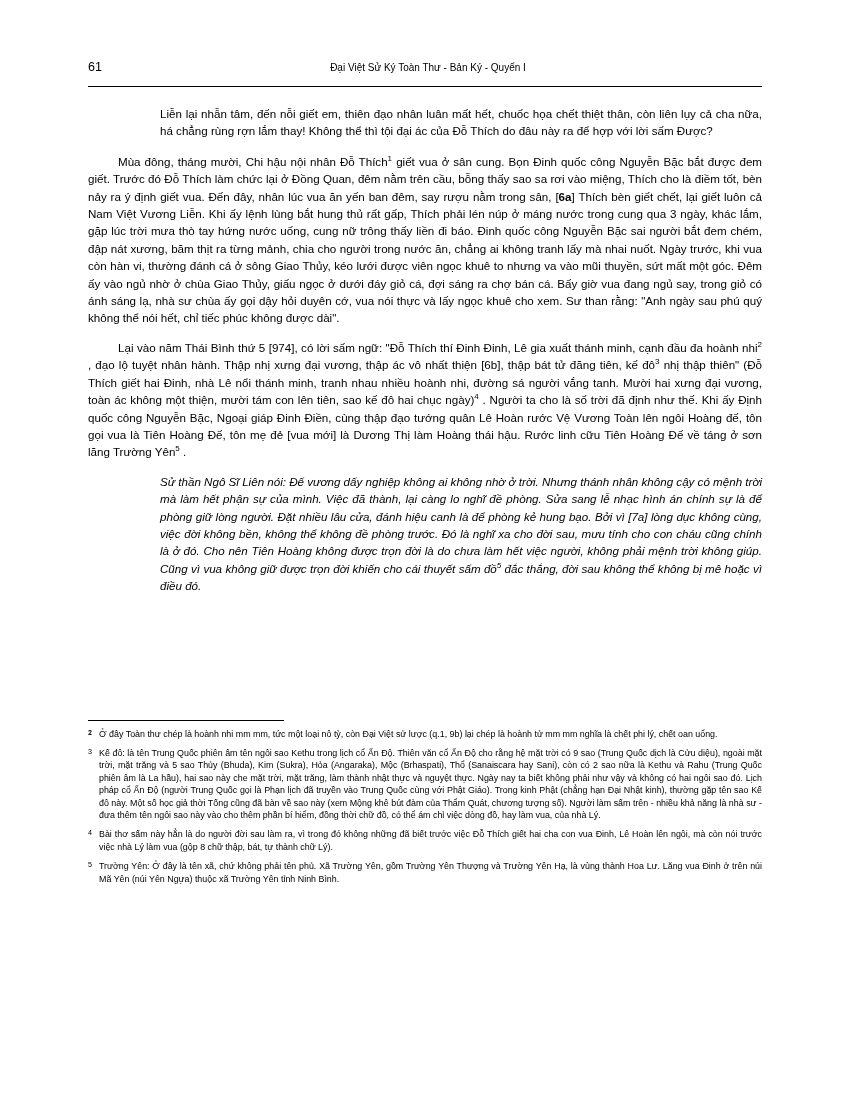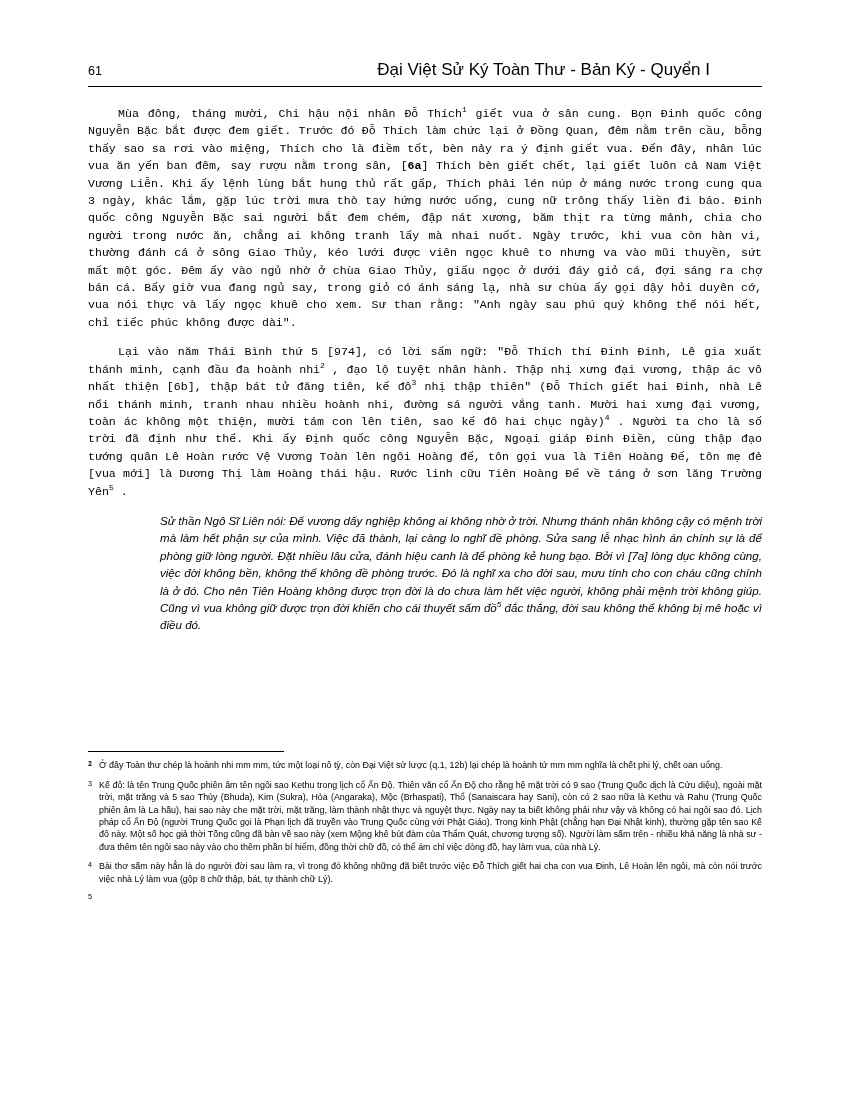--- a/index.html
+++ b/index.html
@@ -32,41 +32,40 @@
     position: relative;
     height: 22px;
   }
   .page-num {
     width: 58px;
     text-align: left;
     font-size: 12.5px;
   }
   .header-title {
     flex: 1;
-    text-align: right;
-    font-size: 17px;
+    text-align: center;
+    font-size: 10px;
     margin-right: 52px;
     white-space: nowrap;
   }
   .header-rule {
     border-top: 1.6px solid #000;
     margin-top: 4px;
     margin-bottom: 18px;
   }
   
   .body-area {
     font-size: 11.6px;
     line-height: 17.4px;
     text-align: justify;
     text-justify: inter-word;
   }
   p.para {
     margin: 0 0 12px 0;
     text-align: justify;
-    font-family: Liberation Mono, monospace;
   }
   p.indent {
     text-indent: 30px;
   }
   p.quote-block {
     margin: 0 0 12px 0;
     padding-left: 72px;
     text-align: justify;
     font-style: italic;
   }
@@ -115,20 +114,21 @@
 <div class="page">
 
   <div class="header">
     <div class="page-num">61</div>
     <div class="header-title">Đại Việt Sử Ký Toàn Thư - Bản Ký - Quyển I</div>
   </div>
   <div class="header-rule"></div>
 
   <div class="body-area">
 
+    <p class="first-block">Liễn lại nhẫn tâm, đến nỗi giết em, thiên đạo nhân luân mất hết, chuốc họa chết thiệt thân, còn liên lụy cả cha nữa, há chẳng rùng rợn lắm thay! Không thể thì tội đại ác của Đỗ Thích do đâu này ra để hợp với lời sấm Được?</p>
 
     <p class="para indent">
       <span>Mùa đông, tháng mười, Chi hậu nội nhân Đỗ Thích</span><sup>1</sup><span> giết vua ở sân cung. Bọn Đinh quốc công Nguyễn Bặc bắt được đem giết. Trước đó Đỗ Thích làm chức lại ở Đồng Quan, đêm nằm trên cầu, bỗng thấy sao sa rơi vào miệng, Thích cho là điềm tốt, bèn nảy ra ý định giết vua. Đến đây, nhân lúc vua ăn yến ban đêm, say rượu nằm trong sân, [</span><b>6a</b><span>] Thích bèn giết chết, lại giết luôn cả Nam Việt Vương Liễn. Khi ấy lệnh lùng bắt hung thủ rất gấp, Thích phải lén núp ở máng nước trong cung qua 3 ngày, khác lắm, gặp lúc trời mưa thò tay hứng nước uống, cung nữ trông thấy liền đi báo. Đinh quốc công Nguyễn Bặc sai người bắt đem chém, đập nát xương, băm thịt ra từng mảnh, chia cho người trong nước ăn, chẳng ai không tranh lấy mà nhai nuốt. Ngày trước, khi vua còn hàn vi, thường đánh cá ở sông Giao Thủy, kéo lưới được viên ngọc khuê to nhưng va vào mũi thuyền, sứt mất một góc. Đêm ấy vào ngủ nhờ ở chùa Giao Thủy, giấu ngọc ở dưới đáy giỏ cá, đợi sáng ra chợ bán cá. Bấy giờ vua đang ngủ say, trong giỏ có ánh sáng lạ, nhà sư chùa ấy gọi dậy hỏi duyên cớ, vua nói thực và lấy ngọc khuê cho xem. Sư than rằng: "Anh ngày sau phú quý không thể nói hết, chỉ tiếc phúc không được dài".</span>
     </p>
 
     <p class="para indent">
       <span>Lại vào năm Thái Bình thứ 5 [974], có lời sấm ngữ: "Đỗ Thích thí Đinh Đinh, Lê gia xuất thánh minh, cạnh đầu đa hoành nhi</span><sup>2</sup><span> , đạo lộ tuyệt nhân hành. Thập nhị xưng đại vương, thập ác vô nhất thiện [6b], thập bát tử đăng tiên, kế đô</span><sup>3</sup><span> nhị thập thiên" (Đỗ Thích giết hai Đinh, nhà Lê nổi thánh minh, tranh nhau nhiều hoành nhi, đường sá người vắng tanh. Mười hai xưng đại vương, toàn ác không một thiện, mười tám con lên tiên, sao kế đô hai chục ngày)</span><sup>4</sup><span> . Người ta cho là số trời đã định như thế. Khi ấy Định quốc công Nguyễn Bặc, Ngoại giáp Đinh Điền, cùng thập đạo tướng quân Lê Hoàn rước Vệ Vương Toàn lên ngôi Hoàng đế, tôn gọi vua là Tiên Hoàng Đế, tôn mẹ đẻ [vua mới] là Dương Thị làm Hoàng thái hậu. Rước linh cữu Tiên Hoàng Đế về táng ở sơn lăng Trường Yên</span><sup>5</sup><span> .</span>
     </p>
 
     <p class="quote-block">
@@ -137,26 +137,26 @@
 
   </div>
 
   <div class="footnote-area">
     <div class="fn-rule"></div>
 
     <p class="fn">
       <span class="marker">1</span>
     </p>
     <p class="fn">
-      <span class="marker">2</span><span>Ở đây Toàn thư chép là hoành nhi mm mm, tức một loại nô tỳ, còn Đại Việt sử lược (q.1, 12b) lại chép là hoành tử mm mm nghĩa là chết phi lý, chết oan uổng.</span>
+      <span class="marker">2</span><span>Ở đây Toàn thư chép là hoành nhi mm mm, tức một loại nô tỳ, còn Đại Việt sử lược (q.1, 9b) lại chép là hoành tử mm mm nghĩa là chết phi lý, chết oan uổng.</span>
     </p>
     <p class="fn">
       <span class="marker">3</span><span>Kế đô: là tên Trung Quốc phiên âm tên ngôi sao Kethu trong lịch cổ Ấn Độ. Thiên văn cổ Ấn Độ cho rằng hệ mặt trời có 9 sao (Trung Quốc dịch là Cửu diệu), ngoài mặt trời, mặt trăng và 5 sao Thủy (Bhuda), Kim (Sukra), Hỏa (Angaraka), Mộc (Brhaspati), Thổ (Sanaiscara hay Sani), còn có 2 sao nữa là Kethu và Rahu (Trung Quốc phiên âm là La hầu), hai sao này che mặt trời, mặt trăng, làm thành nhật thực và nguyệt thực. Ngày nay ta biết không phải như vậy và không có hai ngôi sao đó. Lịch pháp cổ Ấn Độ (người Trung Quốc gọi là Phạn lịch đã truyền vào Trung Quốc cùng với Phật Giáo). Trong kinh Phật (chẳng hạn Đại Nhật kinh), thường gặp tên sao Kế đô này. Một số học giả thời Tống cũng đã bàn về sao này (xem Mộng khê bút đàm của Thẩm Quát, chương tượng số). Người làm sấm trên - nhiều khả năng là nhà sư - đưa thêm tên ngôi sao này vào cho thêm phần bí hiểm, đồng thời chữ đồ, có thể ám chỉ việc dòng đồ, hay làm vua, của nhà Lý.</span>
     </p>
     <p class="fn">
       <span class="marker">4</span><span>Bài thơ sấm này hẳn là do người đời sau làm ra, vì trong đó không những đã biết trước việc Đỗ Thích giết hai cha con vua Đinh, Lê Hoàn lên ngôi, mà còn nói trước việc nhà Lý làm vua (gộp 8 chữ thập, bát, tự thành chữ Lý).</span>
     </p>
     <p class="fn">
-      <span class="marker">5</span>
+      <span class="marker">5</span><span>Trường Yên: Ở đây là tên xã, chứ không phải tên phủ. Xã Trường Yên, gồm Trường Yên Thượng và Trường Yên Hạ, là vùng thành Hoa Lư. Lăng vua Đinh ở trên núi Mã Yên (núi Yên Ngựa) thuộc xã Trường Yên tỉnh Ninh Bình.</span>
     </p>
   </div>
 
 </div>
 
 </body></html>

